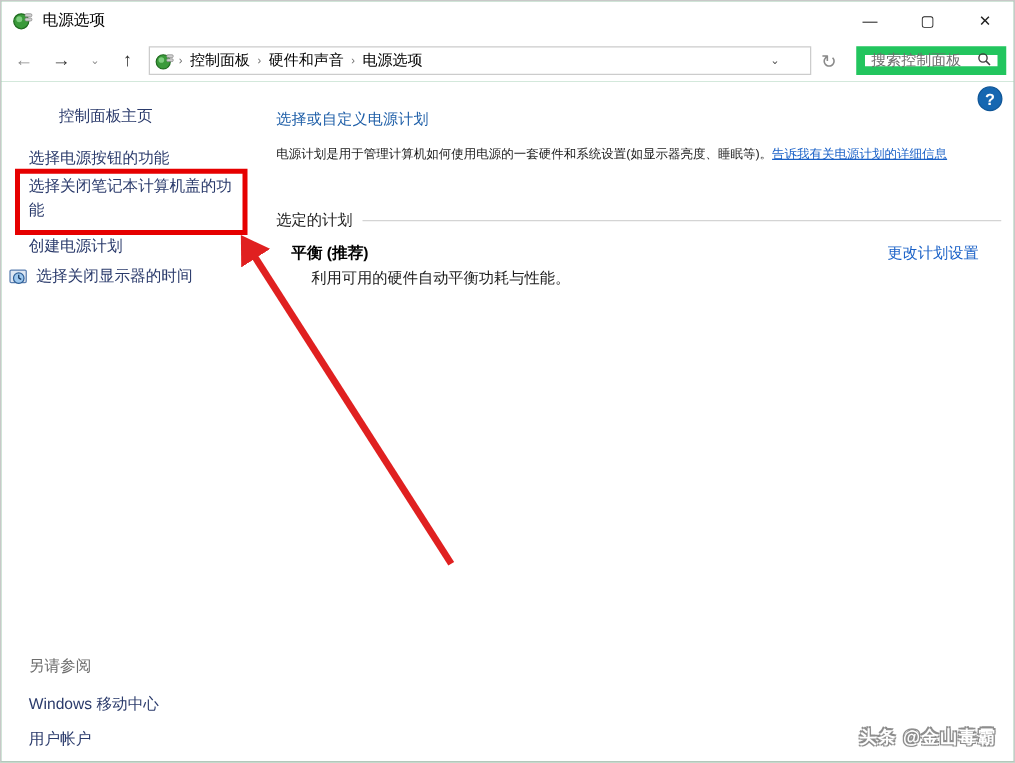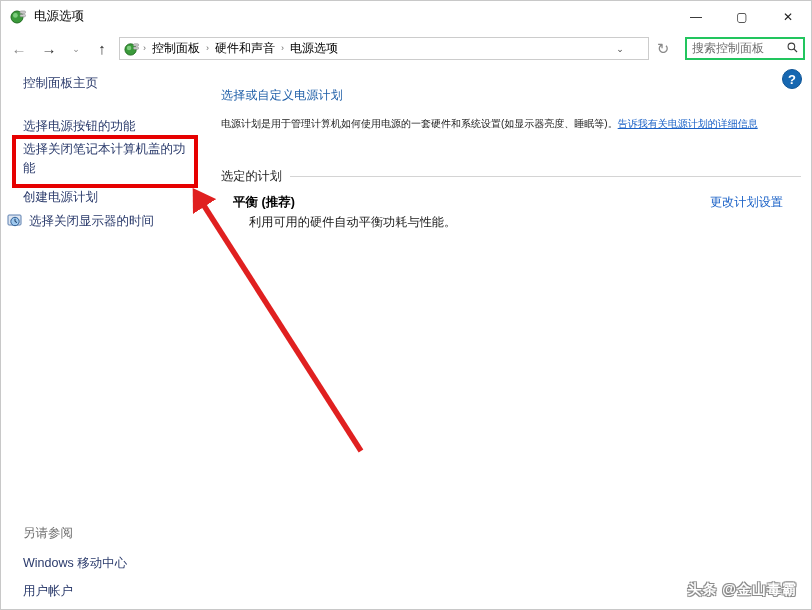--- a/index.html
+++ b/index.html
@@ -82,21 +82,21 @@
     font-size: 9px; color: #6d6d6d; padding: 0 1px; line-height: 21px;
   }
   .addr-drop {
     position: absolute; right: 20px; top: 0; height: 21px;
     display: flex; align-items: center; font-size: 9px; color: #4a4a4a;
     width: 16px; justify-content: center;
   }
   .searchbox {
     margin-left: 10px;
     height: 23px; width: 120px;
-    border: 2px solid #22c55e; background: #ffffff;
+    border: 7px solid #22c55e; background: #ffffff;
     display: flex; align-items: center; justify-content: space-between;
     padding: 0 5px;
   }
   .search-ph { font-size: 12px; color: #6e6e6e; }
   .search-ico { font-size: 11px; color: #4a4a4a; }
 
   
   .content {
     position: absolute; top: 64px; left: 0;
     width: 810px; height: 544px;
@@ -110,21 +110,21 @@
     font-size: 12.5px; color: #2a3a6b;
     left: 22px; white-space: nowrap;
   }
   .side-link.home { color: #2a3a6b; }
   .side-wrapped {
     position: absolute; left: 22px; width: 170px;
     font-size: 12.5px; color: #2a3a6b; line-height: 19px;
   }
   .side-ico-item {
     position: absolute; left: 6px;
-    display: flex; align-items: flex-start;
+    display: flex; align-items: flex-end;
   }
   .mini-ico {
     width: 16px; height: 16px; margin-right: 6px; position: relative; flex:0 0 auto;
   }
   .side-see-head {
     position: absolute; left: 22px; font-size: 12.5px; color: #6d6d6d;
   }
 
   
   .main { position: absolute; top: 0; left: 210px; width: 600px; height: 544px; }
@@ -243,21 +243,21 @@
           <circle cx="4.4" cy="4.4" r="3.3" fill="none" stroke="#3d3d3d" stroke-width="1.1"></circle>
           <line x1="6.9" y1="6.9" x2="10" y2="10" stroke="#3d3d3d" stroke-width="1.2"></line>
         </svg>
       </span>
     </div>
   </div>
 
   <div class="content">
 
     <div class="sidebar">
-      <div class="side-link home" style="top:10px;">控制面板主页</div>
+      <div class="side-link home" style="top:20px;margin-left:24px;">控制面板主页</div>
 
       <div class="side-link" style="top:53px;">选择电源按钮的功能</div>
 
       <div class="side-wrapped" style="top:75px;">选择关闭笔记本计算机盖的功能</div>
 
       <div class="side-link" style="top:124px;">创建电源计划</div>
 
       <div class="side-ico-item" style="top:148px;">
         <span class="mini-ico">
           <svg viewBox="0 0 16 16" xmlns="http://www.w3.org/2000/svg">

